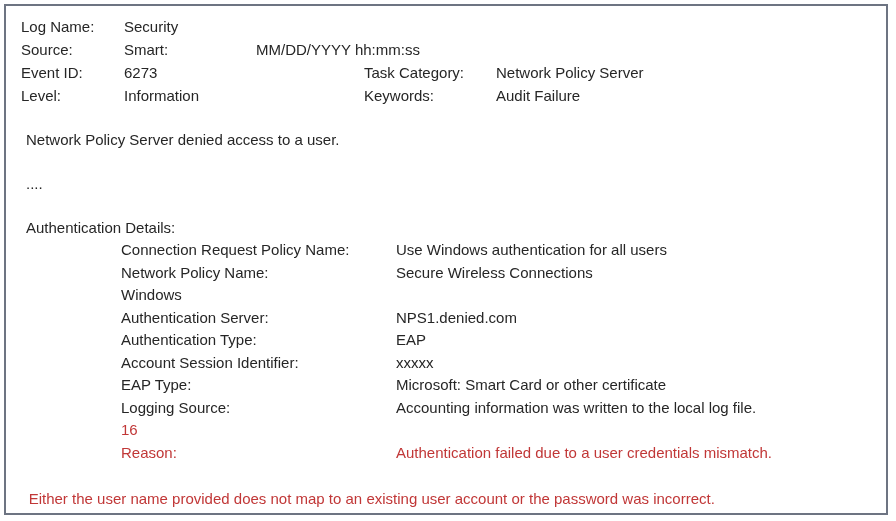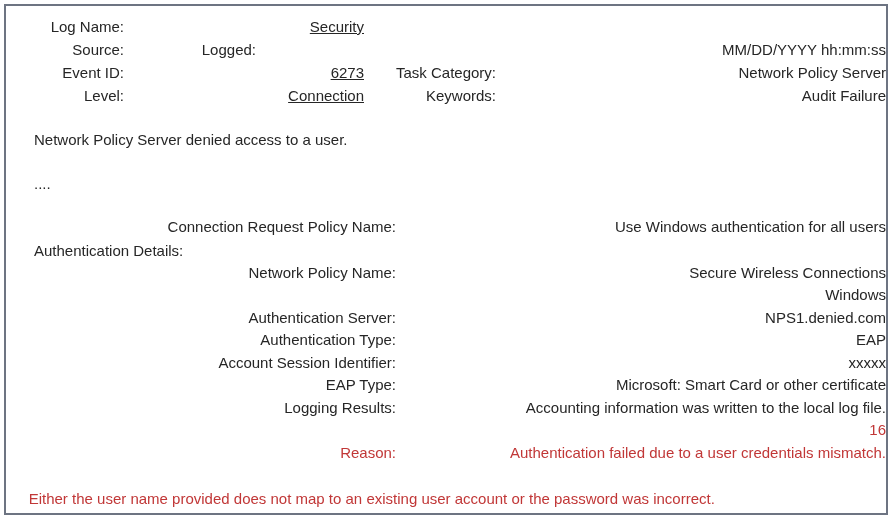--- a/index.html
+++ b/index.html
@@ -25,28 +25,27 @@
     border: 2px solid var(--border);
     background: var(--bg);
     padding-top: 9px;
     overflow: hidden;
   }
   .row {
     display: flex;
     line-height: 23px;
     font-size: 15px;
     white-space: pre;
-    text-align: right;
   }
   .header-row .hlabel { margin-left: 15px; width: 103px; flex: 0 0 auto; }
-  .header-row .hvalue { width: 240px; flex: 0 0 auto; text-decoration: underline; }
+  .header-row .hvalue { width: 240px; flex: 0 0 auto; }
   .header-row .hlabel2 { width: 132px; flex: 0 0 auto; }
   .header-row .hvalue2 { flex: 1; }
   .gap { height: 21px; }
-  .plain { padding-left: 28px; }
+  .plain { padding-left: 20px; }
   .detail-row {
     padding-left: 115px;
     line-height: 22.5px;
   }
   .detail-row .dlabel { width: 275px; flex: 0 0 auto; }
   .detail-row .dvalue { flex: 1; }
   .red { color: var(--red); }
   .footer-line {
     padding-left: 6px;
     line-height: 23px;
@@ -59,57 +58,57 @@
 <body>
 
 <div class="frame">
 
   <div class="row header-row">
     <span class="hlabel">Log Name:</span>
     <span class="hvalue">Security</span>
   </div>
   <div class="row header-row">
     <span class="hlabel">Source:</span>
-    <span class="hlabel2">Logged:</span>
+    <span class="hlabel2">Smart:</span>
     <span class="hvalue2">MM/DD/YYYY hh:mm:ss</span>
   </div>
   <div class="row header-row">
     <span class="hlabel">Event ID:</span>
     <span class="hvalue">6273</span>
     <span class="hlabel2">Task Category:</span>
     <span class="hvalue2">Network Policy Server</span>
   </div>
   <div class="row header-row">
     <span class="hlabel">Level:</span>
-    <span class="hvalue">Connection</span>
+    <span class="hvalue">Information</span>
     <span class="hlabel2">Keywords:</span>
     <span class="hvalue2">Audit Failure</span>
   </div>
 
   <div class="gap"></div>
 
   <div class="row plain">
     <span>Network Policy Server denied access to a user.</span>
   </div>
 
   <div class="gap"></div>
 
   <div class="row plain">
     <span>....</span>
   </div>
 
   <div class="gap"></div>
 
+  <div class="row plain">
+    <span>Authentication Details:</span>
+  </div>
+
   <div class="row detail-row">
     <span class="dlabel">Connection Request Policy Name:</span>
     <span class="dvalue">Use Windows authentication for all users</span>
-  </div>
-
-  <div class="row plain">
-    <span>Authentication Details:</span>
   </div>
   <div class="row detail-row">
     <span class="dlabel">Network Policy Name:</span>
     <span class="dvalue">Secure Wireless Connections</span>
   </div>
   <div class="row detail-row">
     <span class="dvalue">Windows</span>
   </div>
   <div class="row detail-row">
     <span class="dlabel">Authentication Server:</span>
@@ -121,21 +120,21 @@
   </div>
   <div class="row detail-row">
     <span class="dlabel">Account Session Identifier:</span>
     <span class="dvalue">xxxxx</span>
   </div>
   <div class="row detail-row">
     <span class="dlabel">EAP Type:</span>
     <span class="dvalue">Microsoft: Smart Card or other certificate</span>
   </div>
   <div class="row detail-row">
-    <span class="dlabel">Logging Results:</span>
+    <span class="dlabel">Logging Source:</span>
     <span class="dvalue">Accounting information was written to the local log file.</span>
   </div>
   <div class="row detail-row red">
     <span class="dvalue">16</span>
   </div>
   <div class="row detail-row red">
     <span class="dlabel">Reason:</span>
     <span class="dvalue">Authentication failed due to a user credentials mismatch.</span>
   </div>
 

